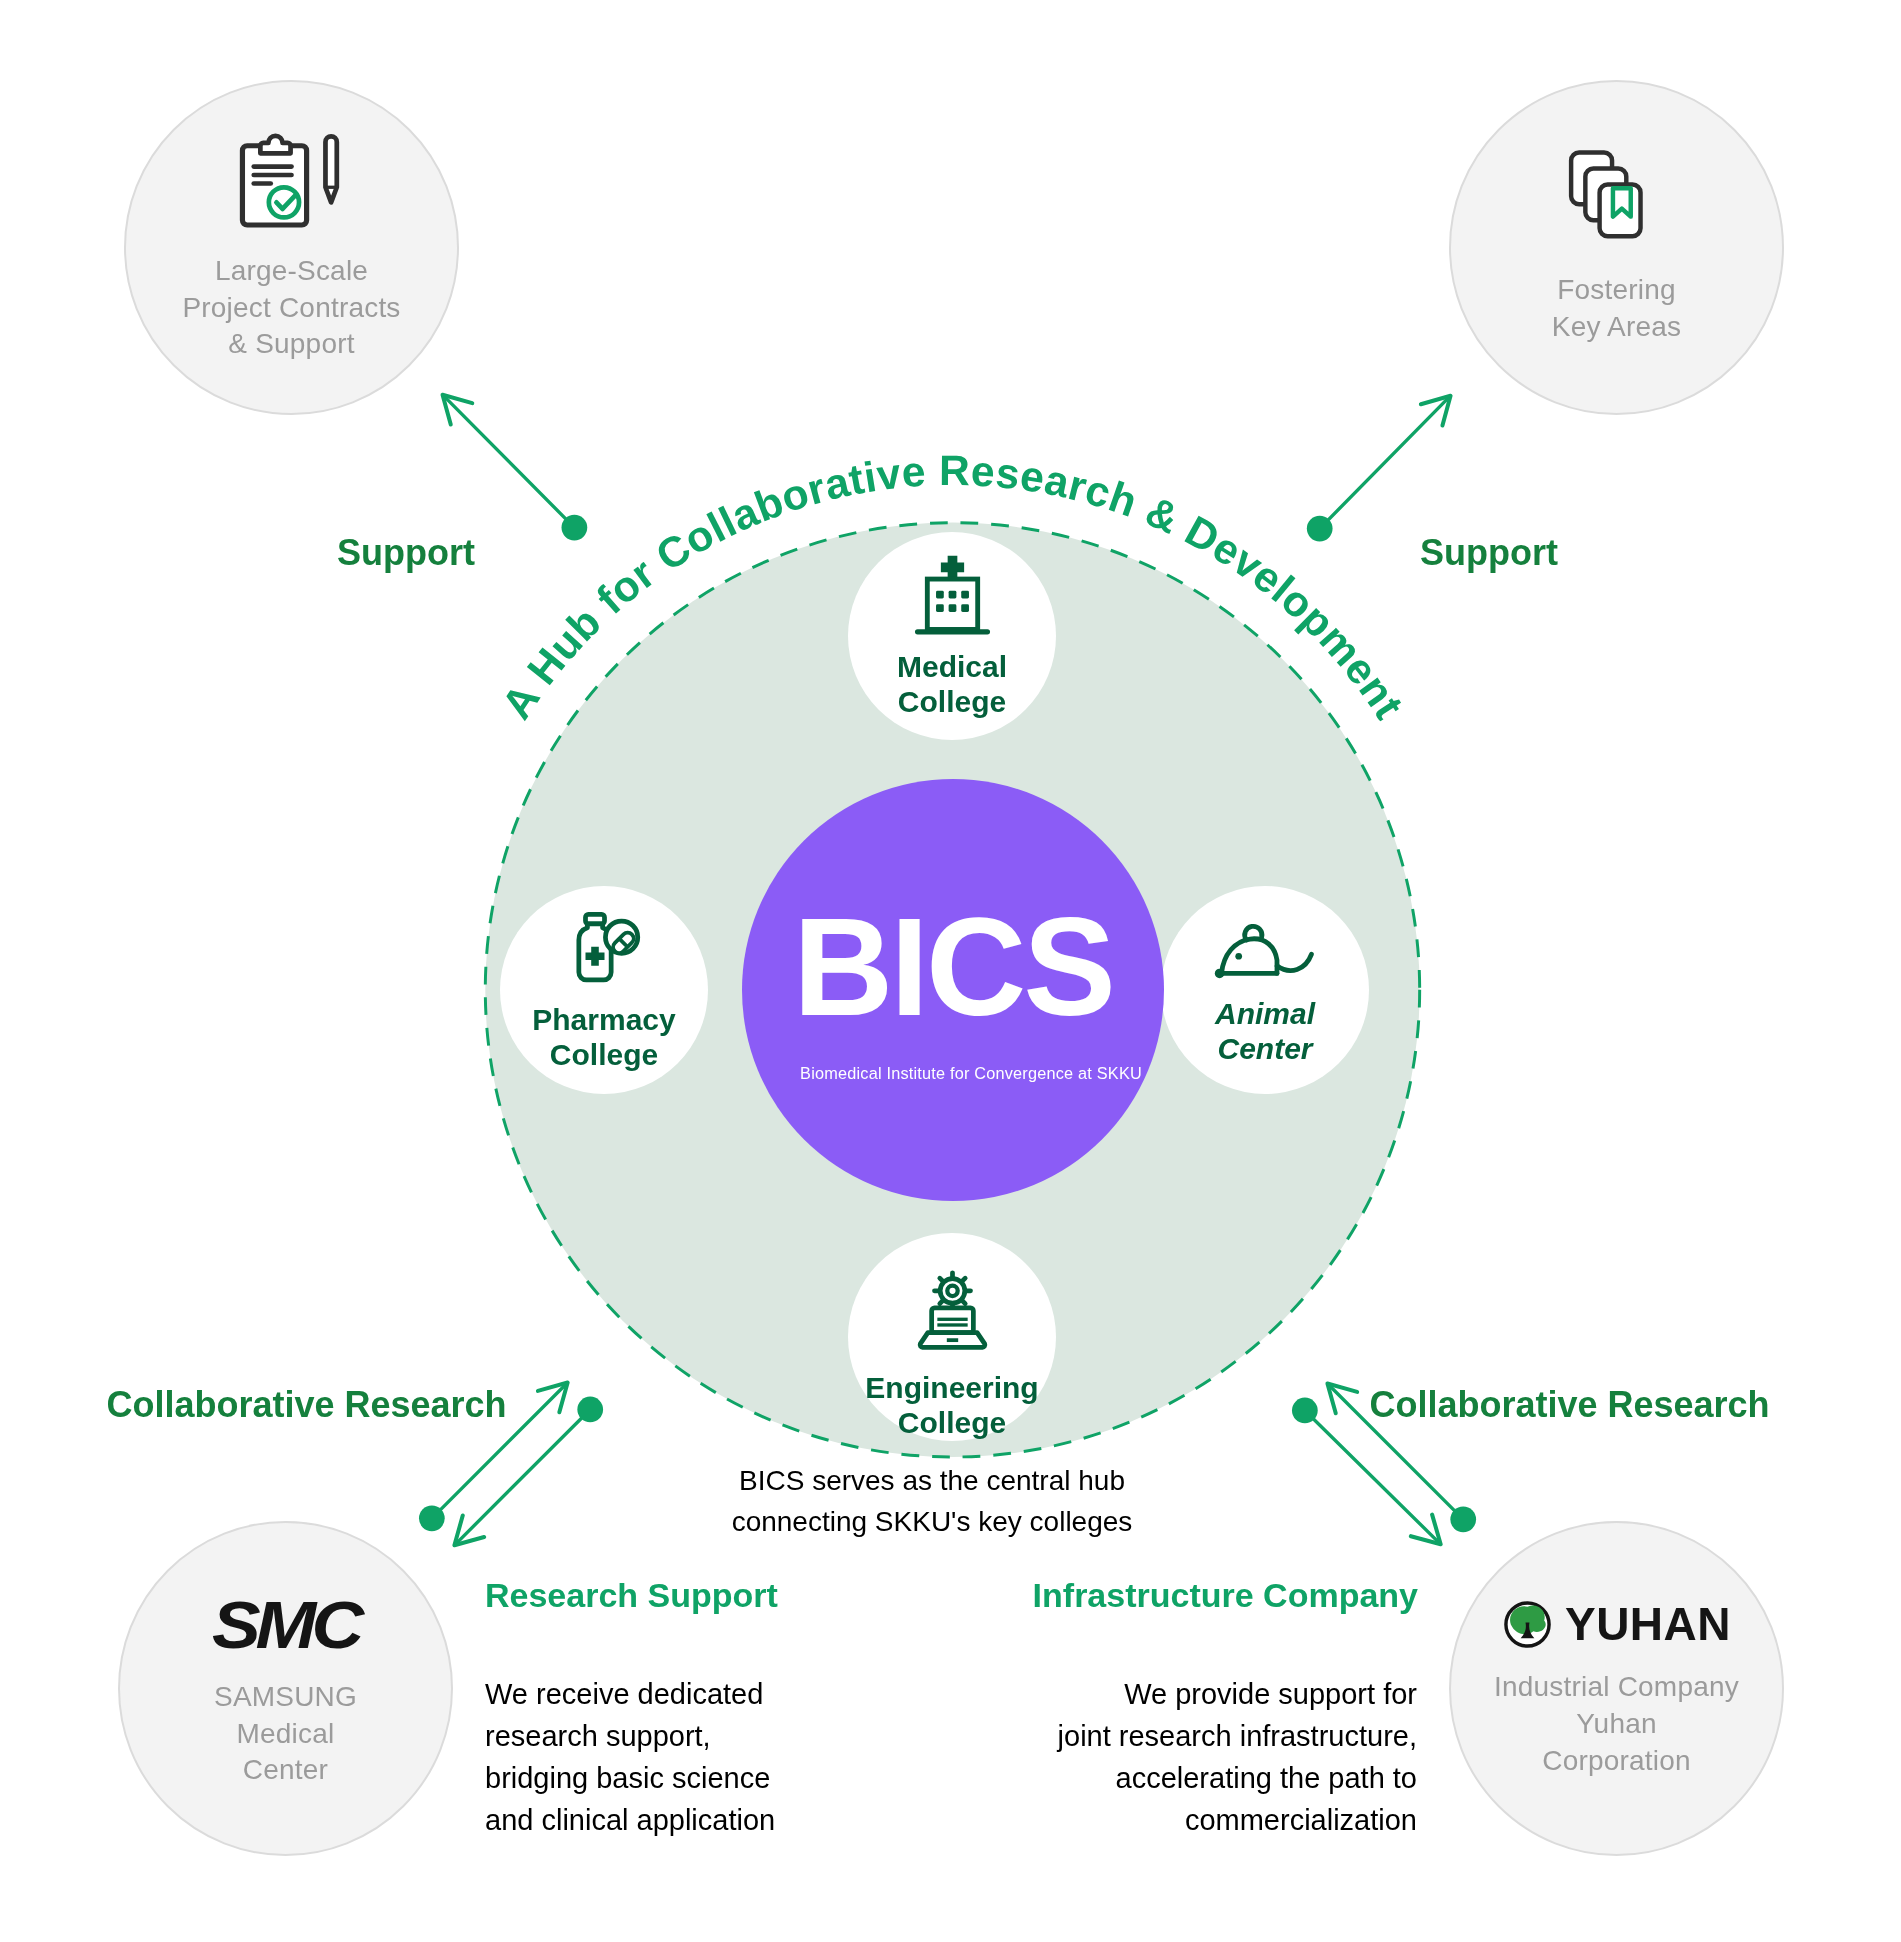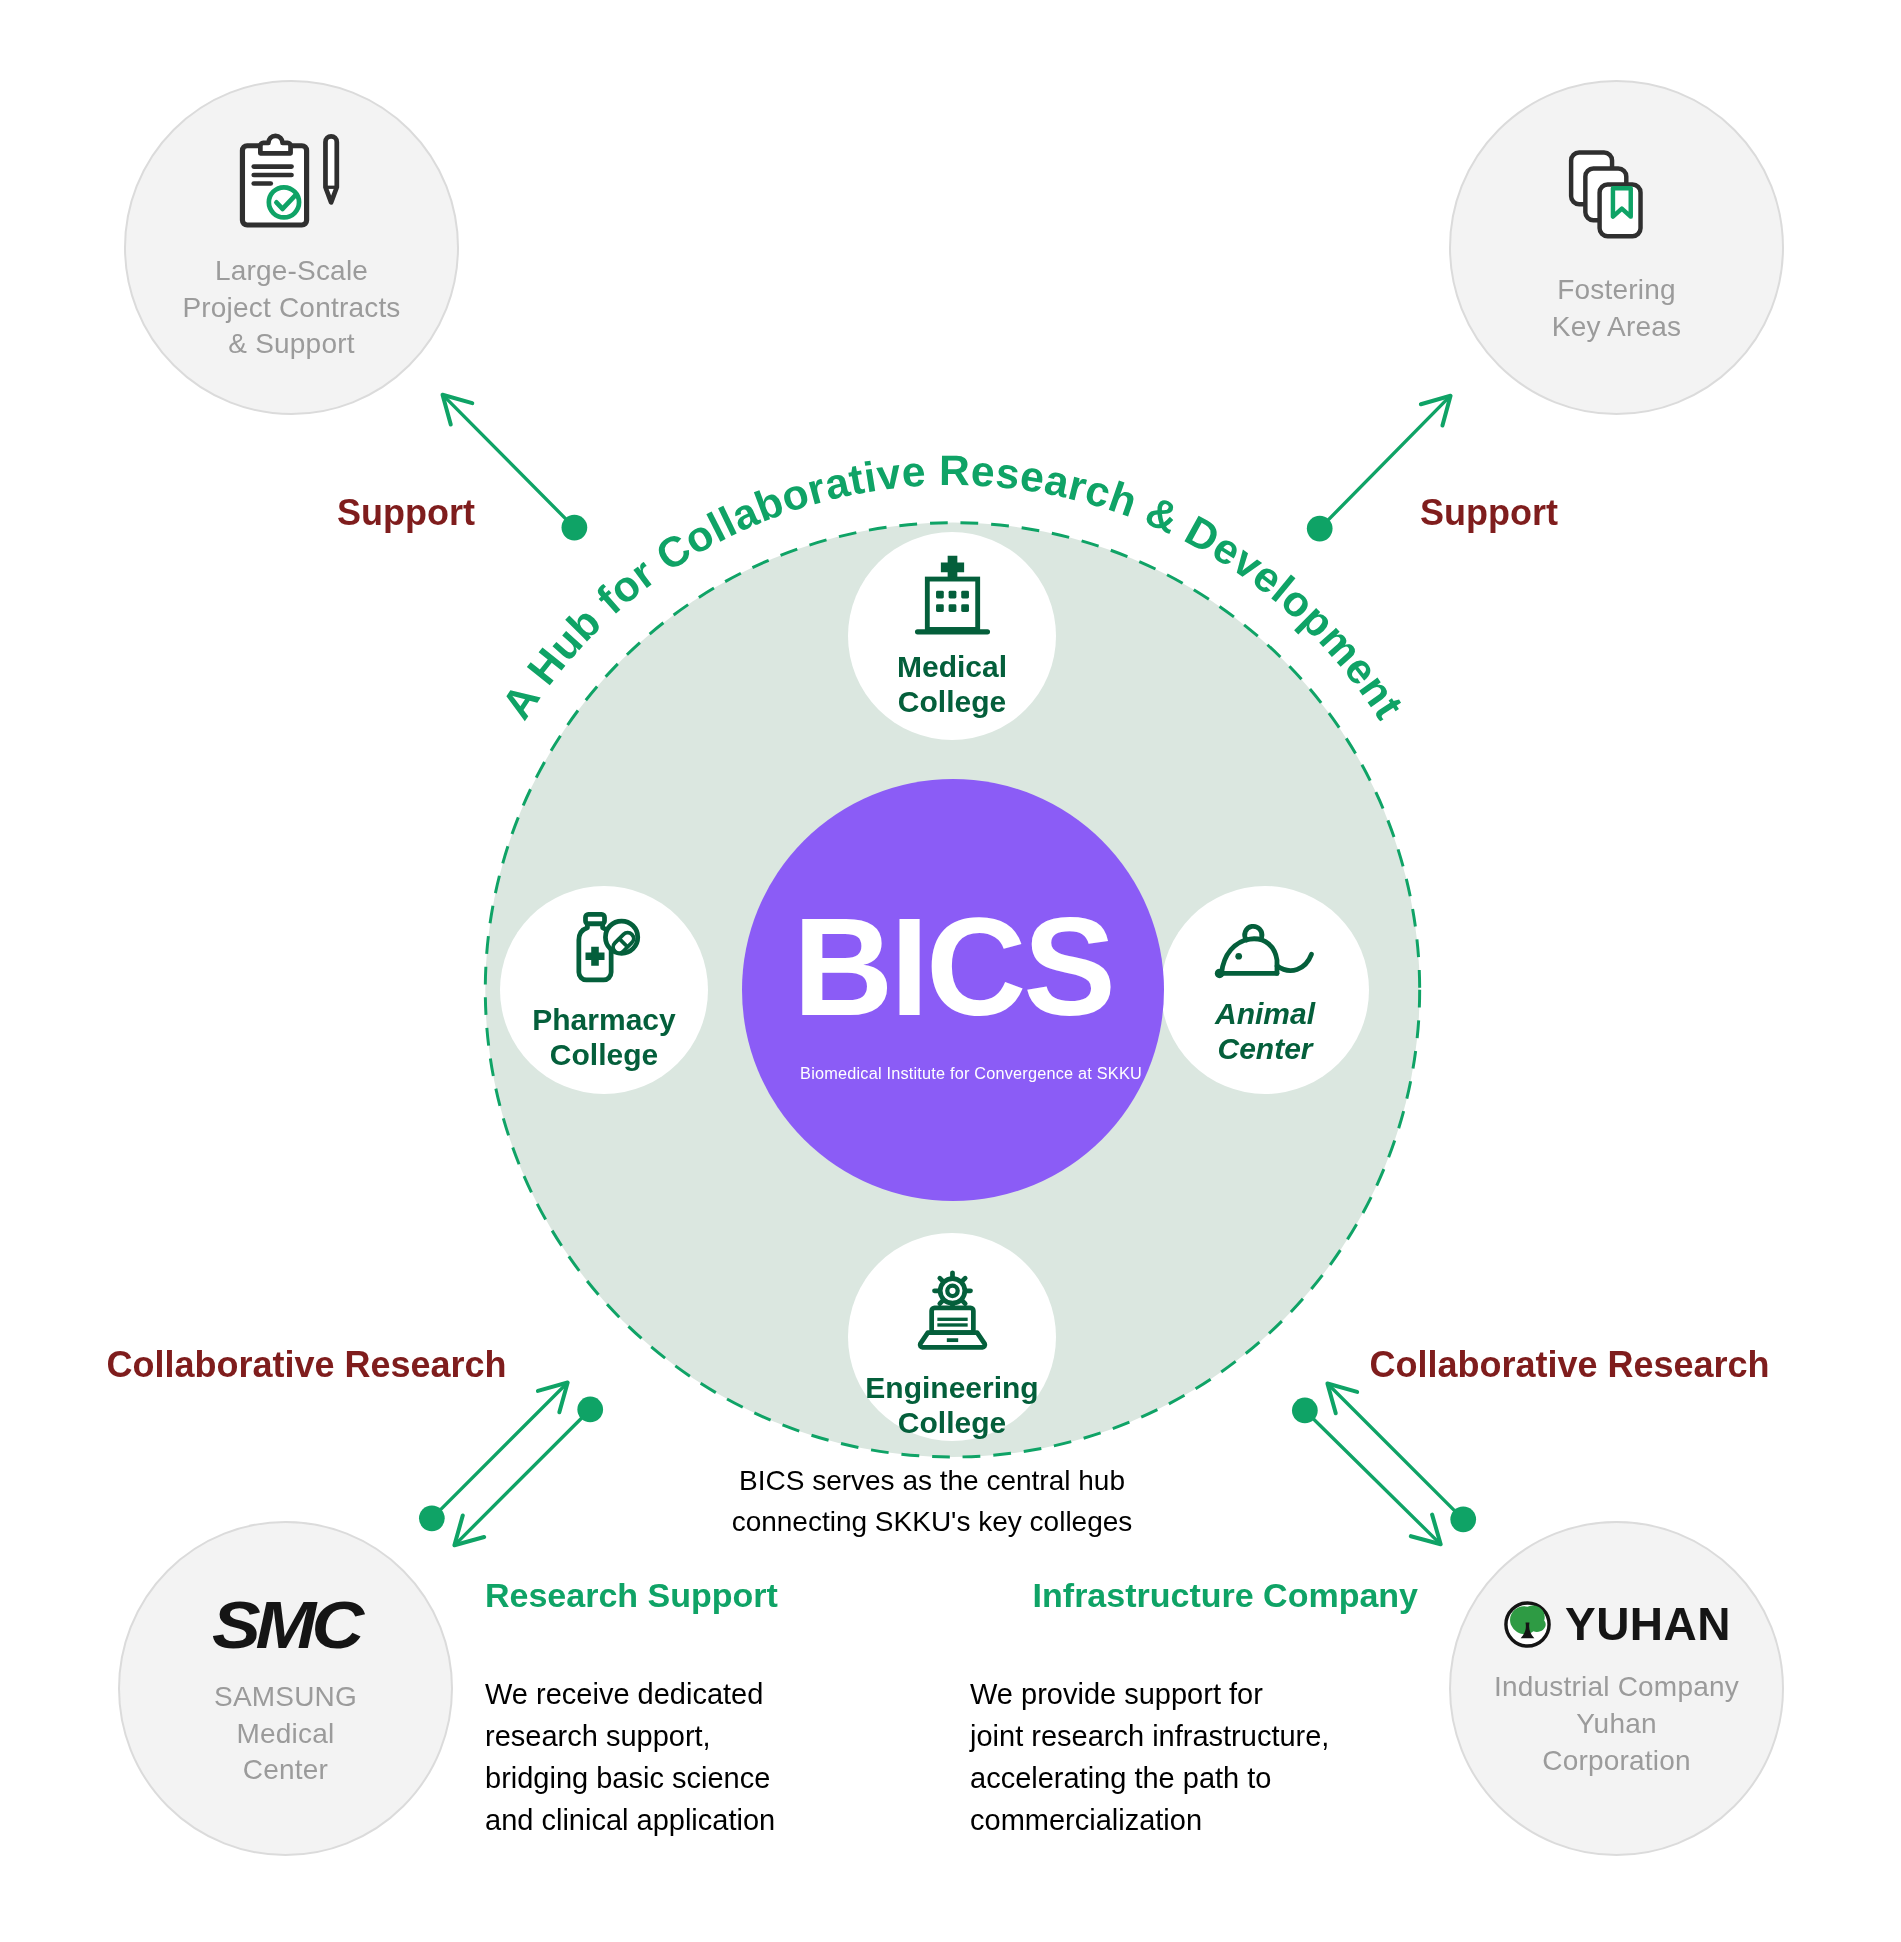--- a/index.html
+++ b/index.html
@@ -41,32 +41,32 @@
     line-height:1.16;white-space:pre-line;
   }
   
   .center-circle{
     left:742px;top:779px;width:422px;height:422px;background:#8b5cf6;
     display:flex;flex-direction:column;align-items:center;justify-content:center;color:#fff;
   }
   .center-title{font-size:139px;font-weight:800;letter-spacing:-3px;line-height:1;}
   .center-sub{font-size:16.3px;font-weight:400;margin-top:28px;letter-spacing:0.2px;margin-left:36px;}
   
-  .g-label{position:absolute;color:#7f1d1d;font-weight:600;font-size:36px;}
+  .g-label{position:absolute;color:#15803d;font-weight:600;font-size:36px;margin-top:40px;}
   .support-left{left:297px;top:492px;width:218px;text-align:center;}
   .support-right{left:1380px;top:492px;width:218px;text-align:center;}
   .collab-left{left:59px;top:1344px;width:495px;text-align:center;}
   .collab-right{left:1322px;top:1344px;width:495px;text-align:center;}
   .h-label{position:absolute;color:#0FA366;font-weight:700;font-size:34px;}
   .research-support{left:485px;top:1576px;}
   .infrastructure-support{left:990px;top:1576px;width:428px;text-align:right;}
   
   .para{position:absolute;color:#000000;font-size:29px;line-height:1.45;white-space:pre-line;}
   .para-left{left:485px;top:1673px;}
-  .para-right{left:970px;top:1673px;width:447px;text-align:left;}
+  .para-right{left:970px;top:1673px;width:447px;text-align:right;}
   .caption{left:655px;top:1461px;width:554px;text-align:center;font-size:28px;}
   svg{display:block;}
   .overlay{position:absolute;left:0;top:0;}
 </style>
 </head>
 <body>
 
 <div class="canvas">
 
   <svg class="overlay" width="1902" height="1942" viewBox="0 0 1921 1962">

